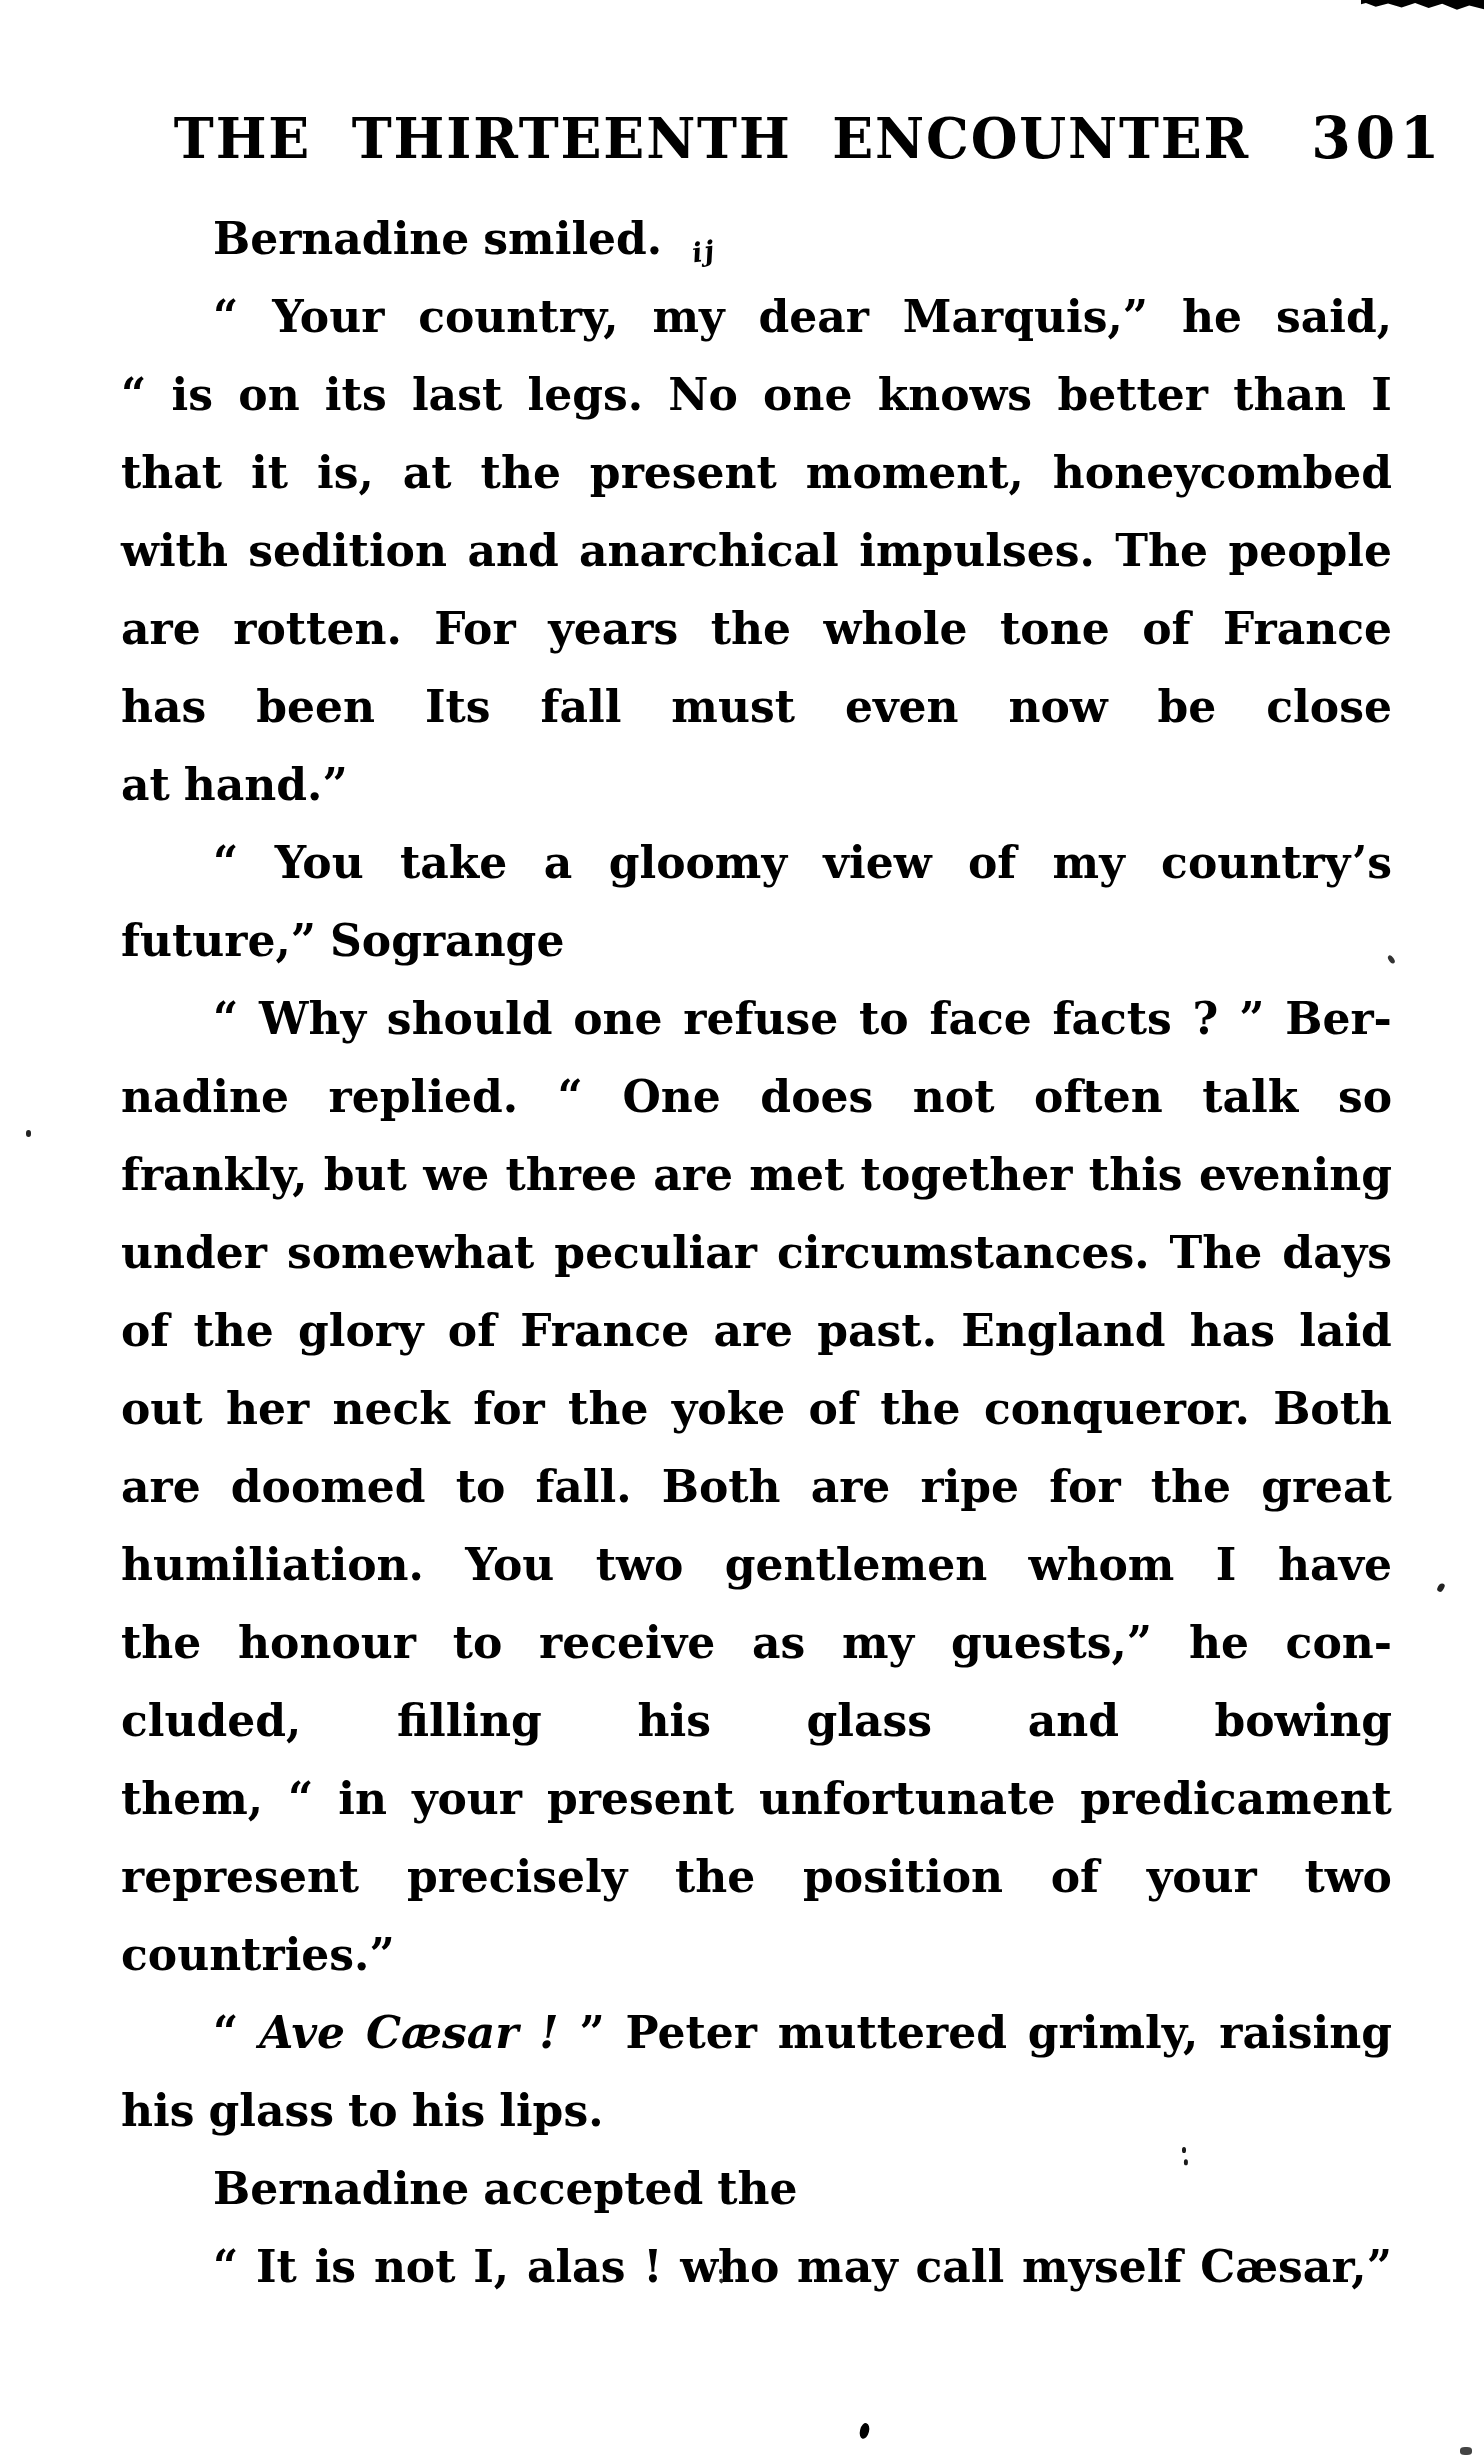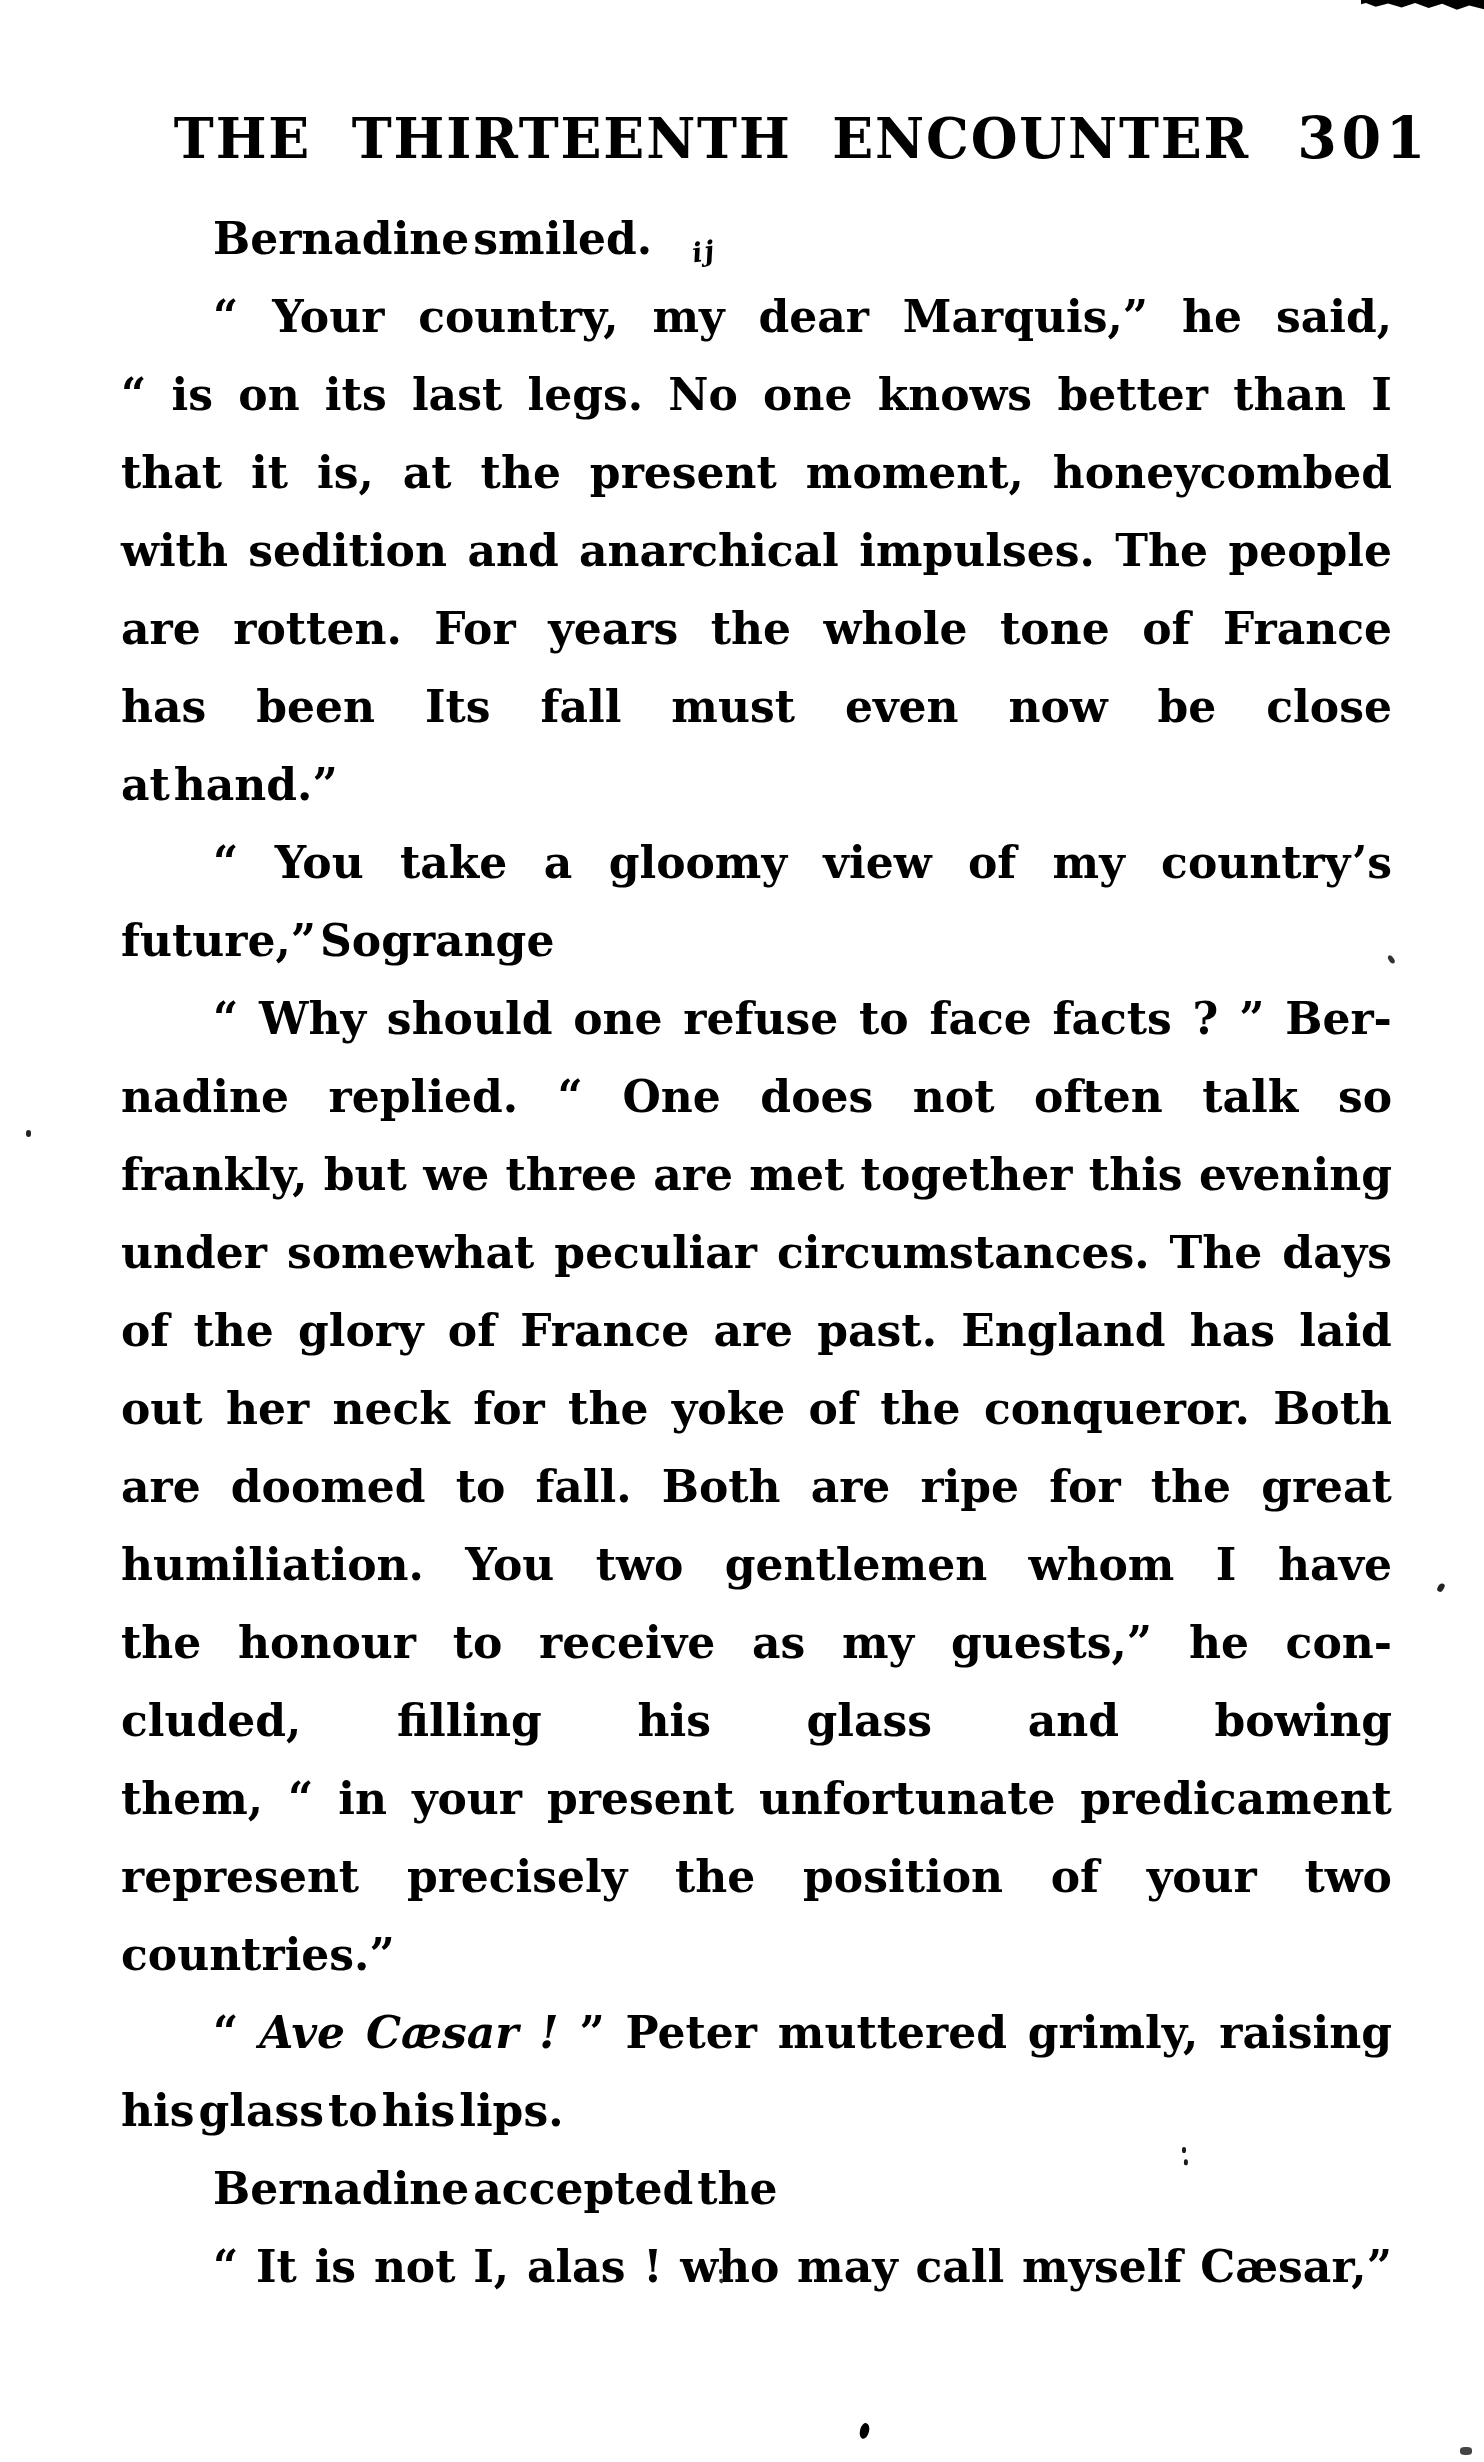--- a/index.html
+++ b/index.html
@@ -15,20 +15,21 @@
 
   
   .header {
     position: absolute;
     left: 121px;
     top: 104px;
     width: 1276px;
     display: flex;
     justify-content: space-between;
     align-items: baseline;
+    gap: 14px;
   }
   .chapter-title {
     padding-left: 55px;
     font-size: 56px;
     font-weight: bold;
     letter-spacing: 1.9px;
     word-spacing: 21px;
     white-space: nowrap;
     transform: scaleX(0.96);
     transform-origin: left center;
@@ -45,21 +46,21 @@
     left: 121px;
     top: 200px;
     width: 1271px;
   }
   .line {
     height: 78px;
     line-height: 78px;
     font-size: 44px;
     font-weight: bold;
     display: flex;
-    gap: 4px;
+    gap: 14px;
     white-space: nowrap;
   }
   .line.justify { justify-content: space-between; gap: 0; }
   .line.indent { padding-left: 92px; }
   .it { font-style: italic; }
 
   
   .artifact { position: absolute; }
   .torn-edge {
     top: 0; right: 0;

